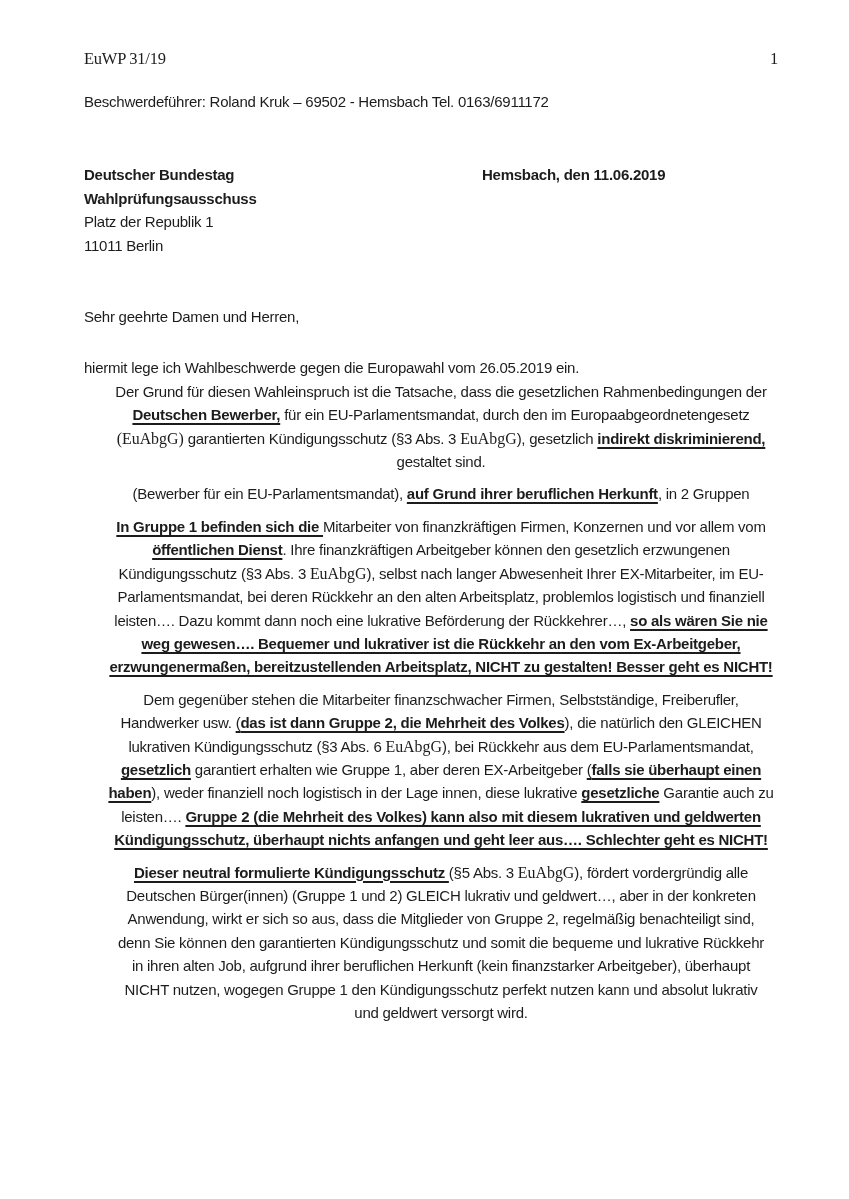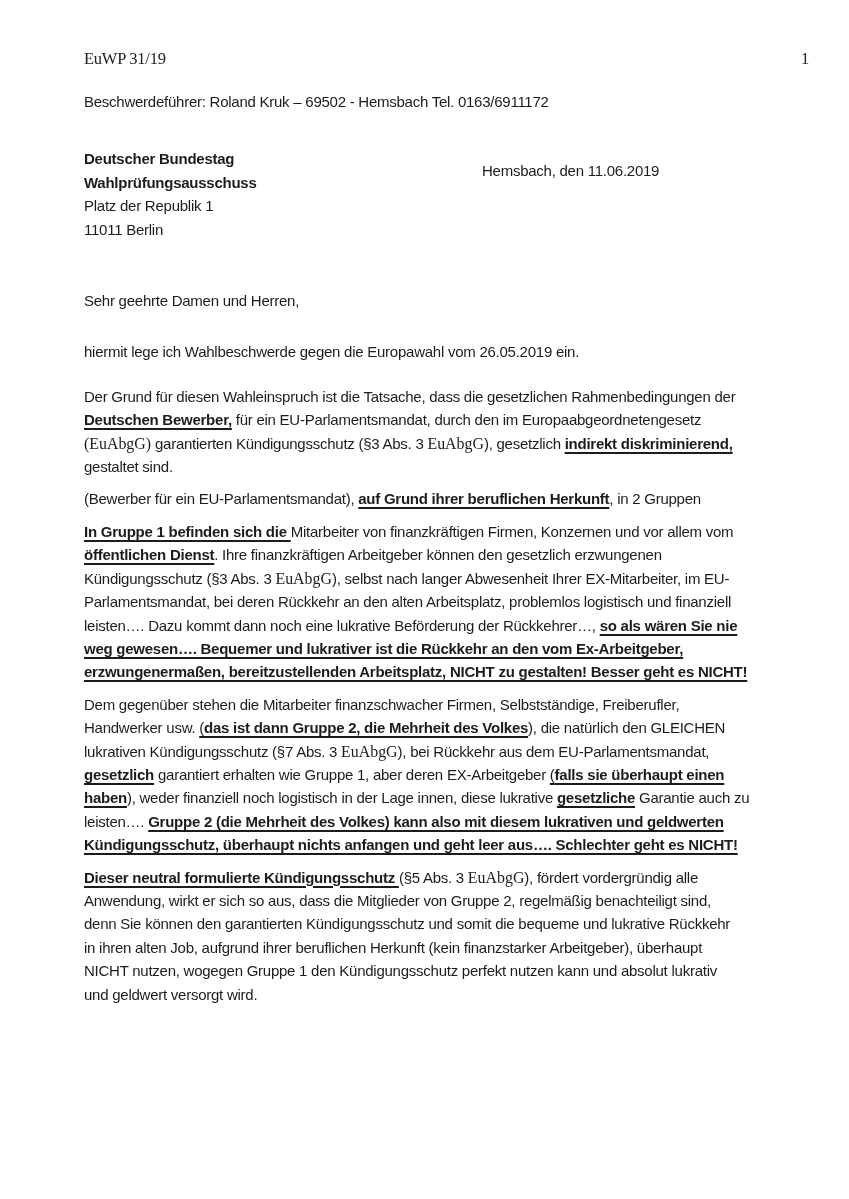--- a/index.html
+++ b/index.html
@@ -7,40 +7,40 @@
     position:relative;
     width:849px; height:1199px;
     background:#ffffff;
     color:#1c1c1c;
     font-family:"Liberation Sans", sans-serif;
     font-size:15px;
     line-height:23.4px;
     letter-spacing:-0.25px;
     overflow:hidden;
   }
-  .content { padding:47px 28px 0 84px; }
+  .content { padding:47px 59px 0 84px; }
 
   .header-row{
     display:flex; justify-content:space-between; align-items:baseline;
     font-family:"Liberation Serif", serif;
     font-size:16.5px; line-height:24px;
     margin-bottom:19px;
   }
   .header-row .pageno{ margin-right:12px; }
 
-  .complainant{ margin-bottom:34px; white-space:pre; }
+  .complainant{ margin-bottom:50px; white-space:pre; }
 
   .addr-block{ position:relative; margin-bottom:48px; }
   .addr-ln{ white-space:pre; }
-  .date{ position:absolute; left:398px; top:12px; font-weight:normal; white-space:pre; }
+  .date{ position:absolute; left:398px; top:0; font-weight:bold; white-space:pre; }
 
   .salutation{ margin-bottom:28px; white-space:pre; }
-  .intro{ margin-bottom:21px; white-space:pre; }
+  .intro{ white-space:pre; }
 
-  .para{ margin:0 0 9px 0; }
+  .para{ margin:0 0 9px 8px;text-align:center; }
   .ln{ display:block; white-space:pre; }
 
   .b{ font-weight:bold; }
   .u{ text-decoration:underline; text-decoration-thickness:1.6px; text-underline-offset:2.5px; }
   .sf{ font-family:"Liberation Serif", serif; font-size:1.06em; letter-spacing:0; }
 </style>
 </head>
 <body>
 
 <div class="page">
@@ -81,28 +81,29 @@
           <span class="ln"><span class="b u">öffentlichen Dienst</span><span class="">. Ihre finanzkräftigen Arbeitgeber können den gesetzlich erzwungenen</span></span>
           <span class="ln"><span class="">Kündigungsschutz (§3 Abs. 3 </span><span class="sf">EuAbgG</span><span class="">), selbst nach langer Abwesenheit Ihrer EX-Mitarbeiter, im EU-</span></span>
           <span class="ln"><span class="">Parlamentsmandat, bei deren Rückkehr an den alten Arbeitsplatz, problemlos logistisch und finanziell</span></span>
           <span class="ln"><span class="">leisten…. Dazu kommt dann noch eine lukrative Beförderung der Rückkehrer…, </span><span class="b u">so als wären Sie nie</span></span>
           <span class="ln"><span class="b u">weg gewesen…. Bequemer und lukrativer ist die Rückkehr an den vom Ex-Arbeitgeber,</span></span>
           <span class="ln"><span class="b u">erzwungenermaßen, bereitzustellenden Arbeitsplatz, NICHT zu gestalten! Besser geht es NICHT!</span></span>
         </p>
         <p class="para">
           <span class="ln"><span class="">Dem gegenüber stehen die Mitarbeiter finanzschwacher Firmen, Selbstständige, Freiberufler,</span></span>
           <span class="ln"><span class="">Handwerker usw. </span><span class="u">(</span><span class="b u">das ist dann Gruppe 2, die Mehrheit des Volkes</span><span class="">), die natürlich den GLEICHEN</span></span>
-          <span class="ln"><span class="">lukrativen Kündigungsschutz (§7 Abs. 3 </span><span class="sf">EuAbgG</span><span class="">), bei Rückkehr aus dem EU-Parlamentsmandat,</span></span>
+          <span class="ln"><span class="">lukrativen Kündigungsschutz (§3 Abs. 6 </span><span class="sf">EuAbgG</span><span class="">), bei Rückkehr aus dem EU-Parlamentsmandat,</span></span>
           <span class="ln"><span class="b u">gesetzlich</span><span class=""> garantiert erhalten wie Gruppe 1, aber deren EX-Arbeitgeber </span><span class="u">(</span><span class="b u">falls sie überhaupt einen</span></span>
           <span class="ln"><span class="b u">haben</span><span class="">), weder finanziell noch logistisch in der Lage innen, diese lukrative </span><span class="b u">gesetzliche</span><span class=""> Garantie auch zu</span></span>
           <span class="ln"><span class="">leisten…. </span><span class="b u">Gruppe 2 (die Mehrheit des Volkes) kann also mit diesem lukrativen und geldwerten</span></span>
           <span class="ln"><span class="b u">Kündigungsschutz, überhaupt nichts anfangen und geht leer aus…. Schlechter geht es NICHT!</span></span>
         </p>
         <p class="para">
           <span class="ln"><span class="b u">Dieser neutral formulierte Kündigungsschutz </span><span class="">(§5 Abs. 3 </span><span class="sf">EuAbgG</span><span class="">), fördert vordergründig alle</span></span>
+          <span class="ln"><span class="">Deutschen Bürger(innen) (Gruppe 1 und 2) GLEICH lukrativ und geldwert…, aber in der konkreten</span></span>
           <span class="ln"><span class="">Anwendung, wirkt er sich so aus, dass die Mitglieder von Gruppe 2, regelmäßig benachteiligt sind,</span></span>
           <span class="ln"><span class="">denn Sie können den garantierten Kündigungsschutz und somit die bequeme und lukrative Rückkehr</span></span>
           <span class="ln"><span class="">in ihren alten Job, aufgrund ihrer beruflichen Herkunft (kein finanzstarker Arbeitgeber), überhaupt</span></span>
           <span class="ln"><span class="">NICHT nutzen, wogegen Gruppe 1 den Kündigungsschutz perfekt nutzen kann und absolut lukrativ</span></span>
           <span class="ln"><span class="">und geldwert versorgt wird.</span></span>
         </p>
       </div>
 
   </div>
 </div>

